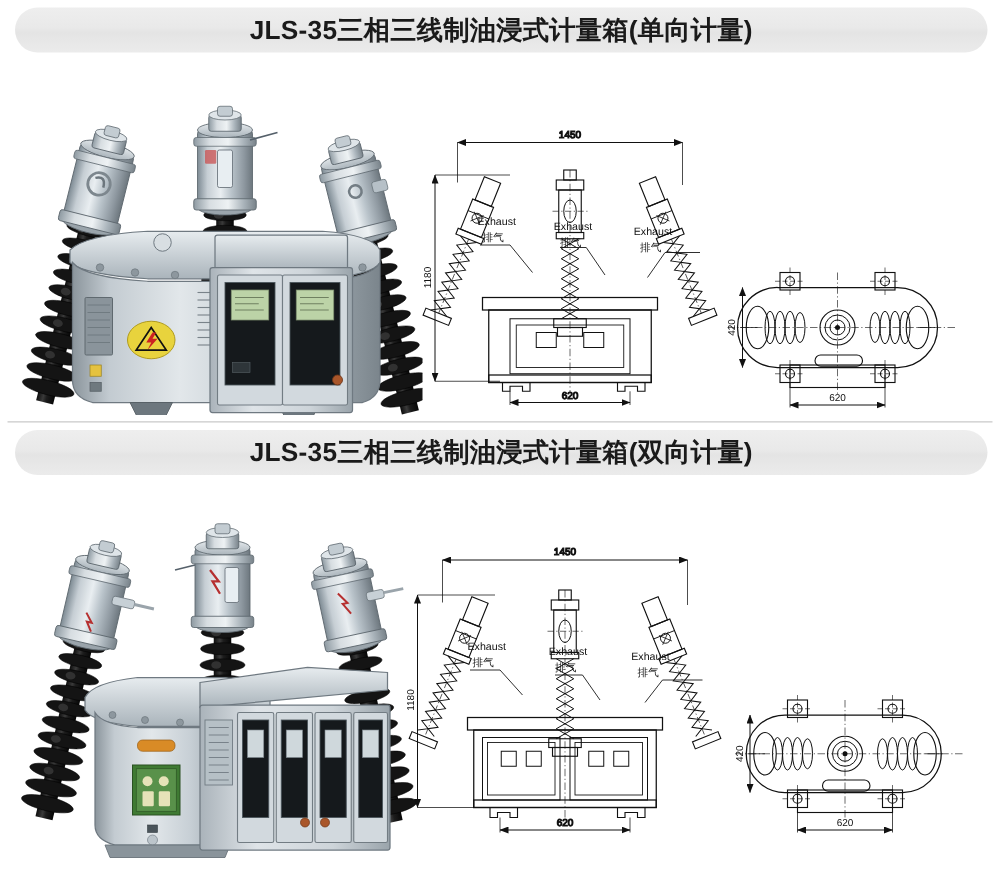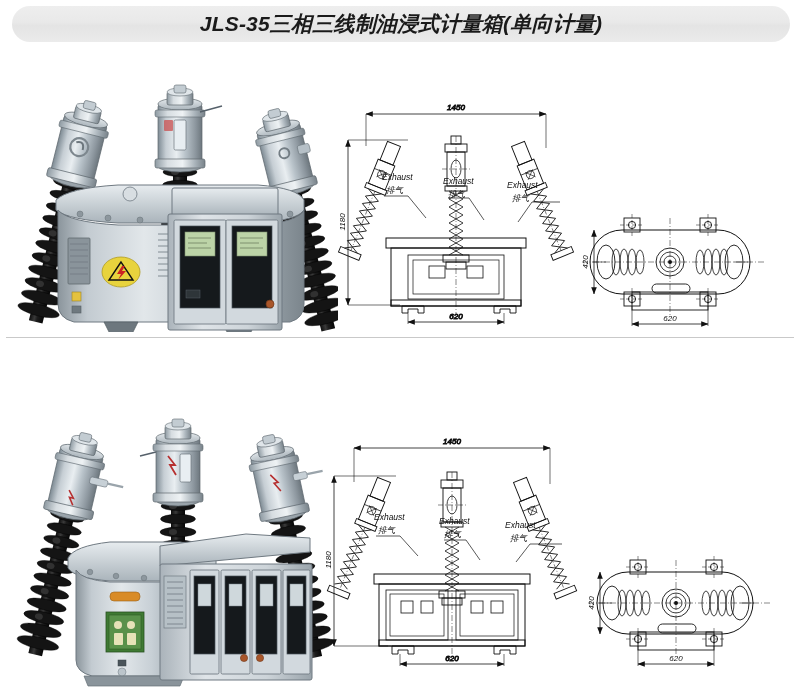--- a/index.html
+++ b/index.html
@@ -23,21 +23,21 @@
     letter-spacing: .2px; white-space: nowrap;
   }
   .title-text .model { font-family: "Liberation Sans", sans-serif; }
 
   .divider {
     position: absolute; left: 6px; width: 788px; height: 1px;
     background: #c9c9c9;
   }
 
   
-  .section { position: absolute; left: 0; width: 704px; font-style: italic; }
+  .section { position: absolute; left: 0; width: 704px; }
 
   
   .photo { position: absolute; }
   .photo svg { display: block; }
 
   
   .drawing { position: absolute; }
   .drawing svg { display: block; }
 </style>
 </head>
@@ -421,20 +421,25 @@
         <text x="18" y="70" font-size="8" fill="#111" text-anchor="middle" font-family="Liberation Sans, sans-serif" transform="rotate(-90 18 70)">420</text>
         <text x="100" y="129" font-size="8" fill="#111" text-anchor="middle" font-family="Liberation Sans, sans-serif">620</text>
       </svg>
     </div>
   </div>
 
   <div class="divider" style="top:337px;"></div>
 
   <div class="section" style="top:338px;height:360px;">
 
+    <div class="title-bar" style="top:6px;">
+      <div class="title-text">
+        <span class="model">JLS-35</span><span>三相三线制油浸式计量箱(双向计量)</span>
+      </div>
+    </div>
 
     <div class="photo" style="left:10px;top:42px;">
       <svg width="330" height="312" viewBox="0 0 330 312">
         <g transform="translate(72,72) rotate(13)">
           <g transform="translate(0,58)">
               <use href="#ins-stack-l"></use>
             </g>
           <use href="#arr-head"></use>
           <rect x="14" y="22" width="18" height="7" rx="2" fill="#c7d0d6" stroke="#6a747b" stroke-width="0.6"></rect>
           <line x1="32" y1="25" x2="48" y2="25" stroke="#9aa4ab" stroke-width="2.4"></line>

